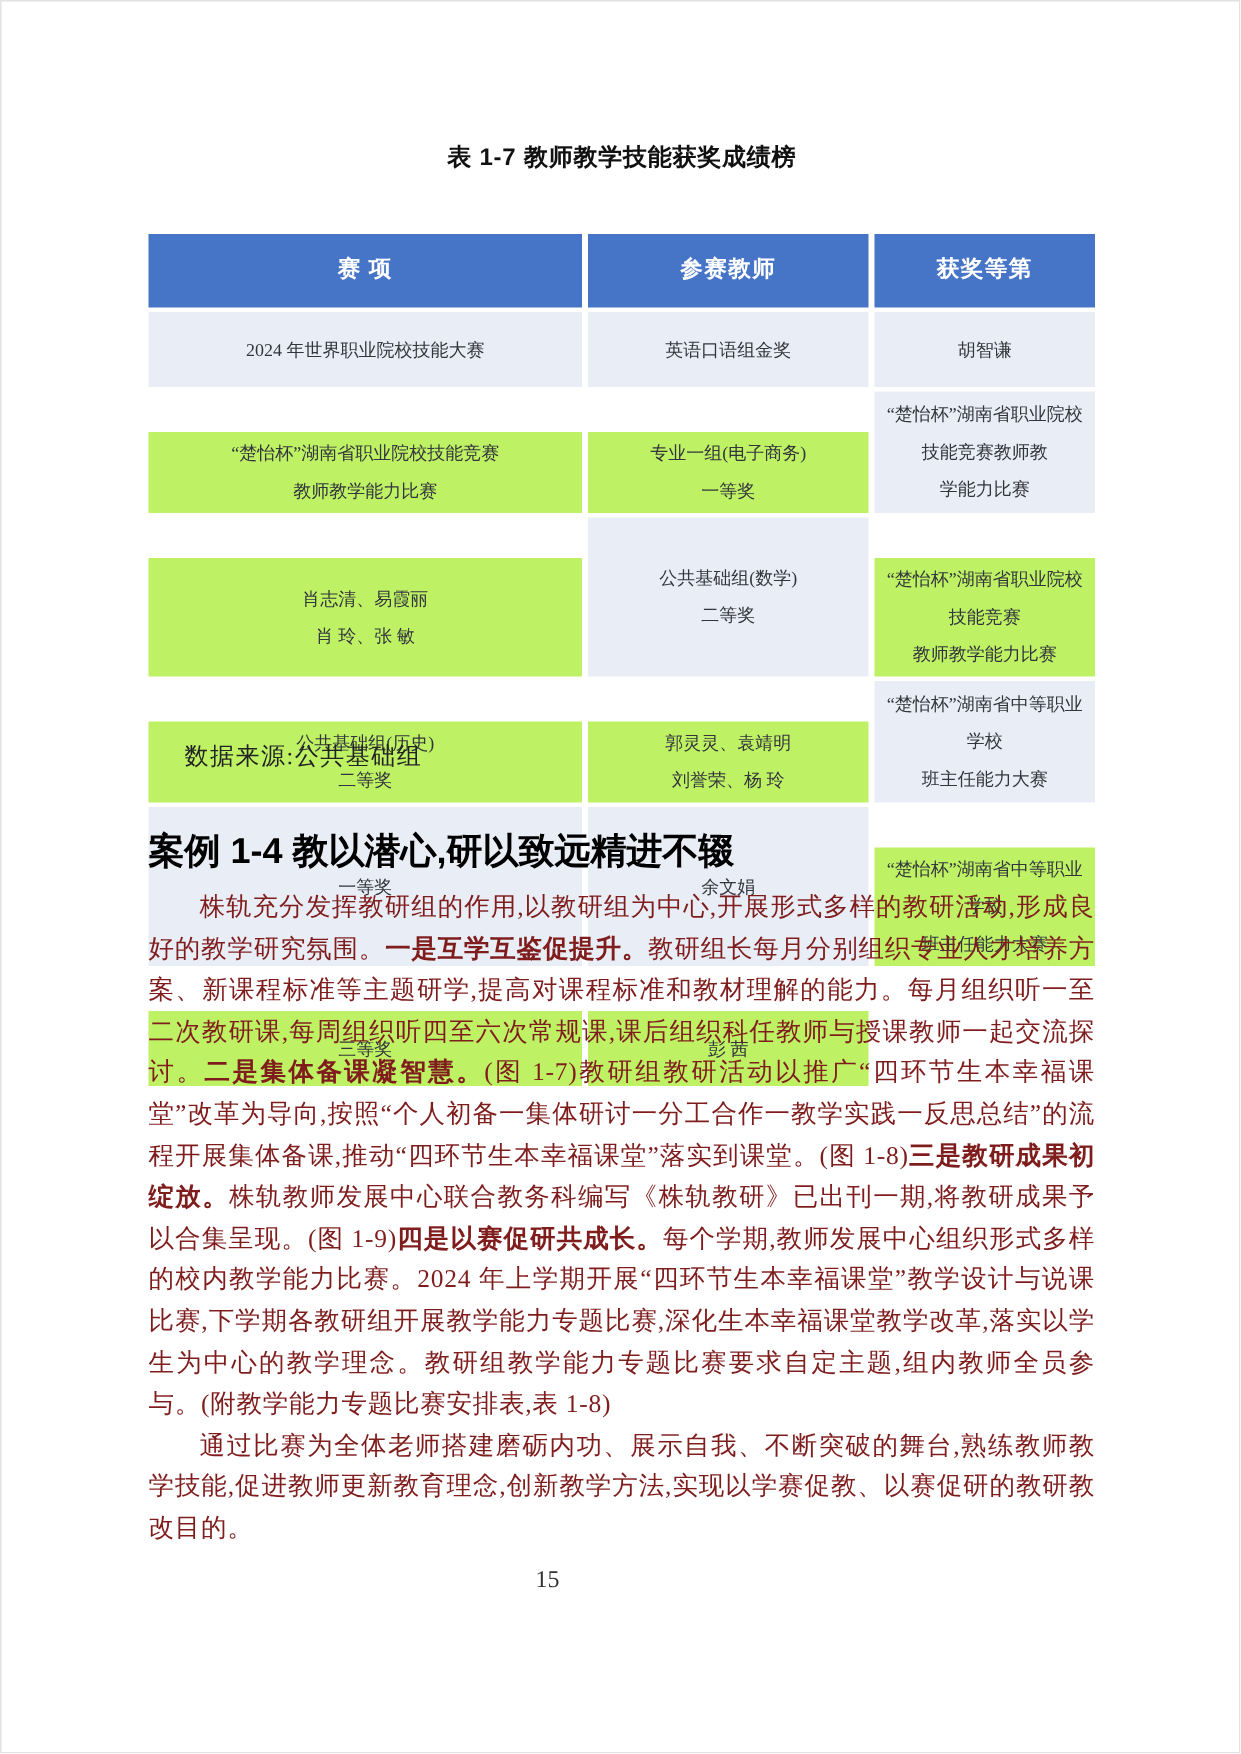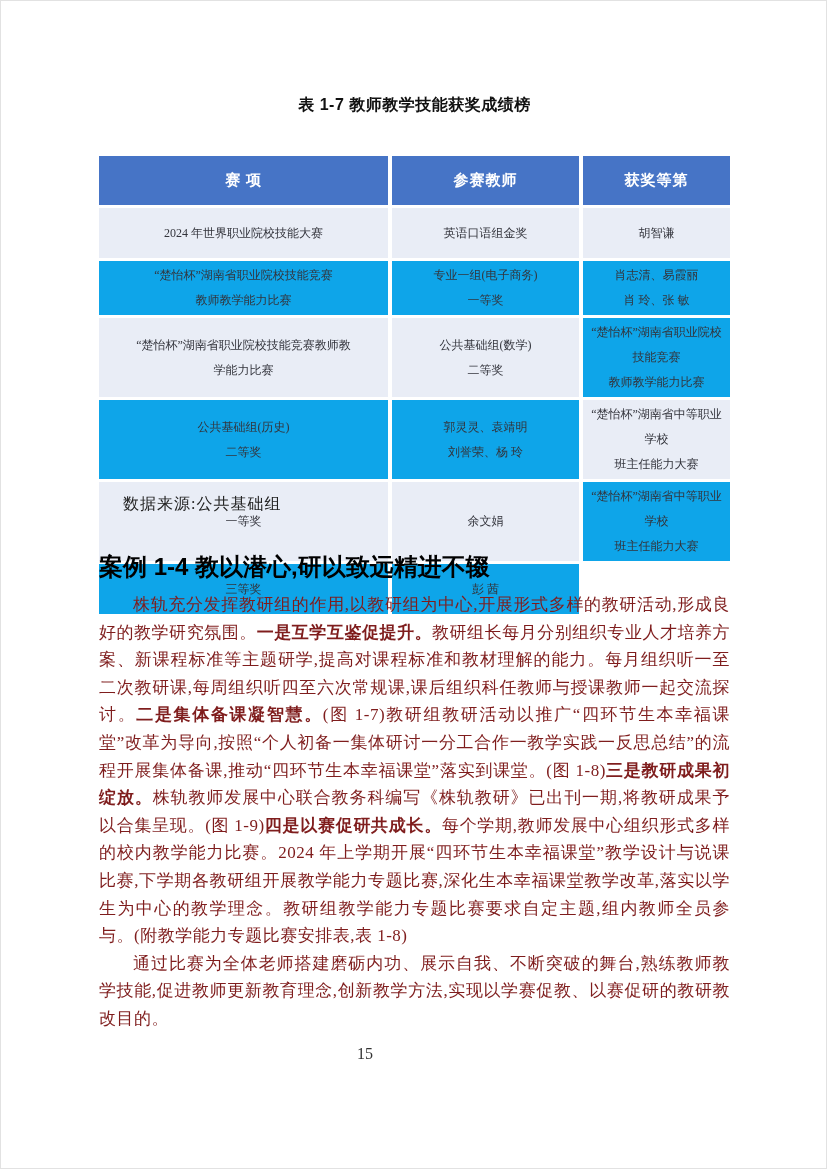--- a/index.html
+++ b/index.html
@@ -37,21 +37,21 @@
     min-height:50px;
   }
   .cell.head{
     background:#4674C6;color:#ffffff;
     font-weight:bold;letter-spacing:1px;
     min-height:49px;
     font-size:15px;
     margin-top:28px;
   }
   .cell.light{background:#E9EDF6;}
-  .cell.medium{background:#0ea5e9;}
+  .cell.medium{background:#bef264;margin-top:27px;}
   .source-note{
     position:absolute;top:493px;left:122px;
     font-size:16px;color:#222;
     letter-spacing:1px;
   }
   .case-heading{
     position:absolute;top:550px;left:98px;width:631px;
     margin:0;
     font-family:"Liberation Sans", sans-serif;
     font-weight:bold;font-size:24px;color:#000;
@@ -87,24 +87,24 @@
     <div class="cell head">参赛教师</div>
     <div class="cell head">获奖等第</div>
 
   <div class="cell light">2024 年世界职业院校技能大赛</div>
       <div class="cell light">英语口语组金奖</div>
       <div class="cell light">胡智谦</div>
       <div class="cell medium">“楚怡杯”湖南省职业院校技能竞赛
 教师教学能力比赛</div>
       <div class="cell medium">专业一组(电子商务)
 一等奖</div>
+      <div class="cell light">“楚怡杯”湖南省职业院校技能竞赛教师教
+学能力比赛</div>
       <div class="cell medium">肖志清、易霞丽
 肖 玲、张 敏</div>
-      <div class="cell light">“楚怡杯”湖南省职业院校技能竞赛教师教
-学能力比赛</div>
       <div class="cell light">公共基础组(数学)
 二等奖</div>
       <div class="cell medium">“楚怡杯”湖南省职业院校技能竞赛
 教师教学能力比赛</div>
       <div class="cell medium">公共基础组(历史)
 二等奖</div>
       <div class="cell medium">郭灵灵、袁靖明
 刘誉荣、杨 玲</div>
       <div class="cell light">“楚怡杯”湖南省中等职业学校
 班主任能力大赛</div>

